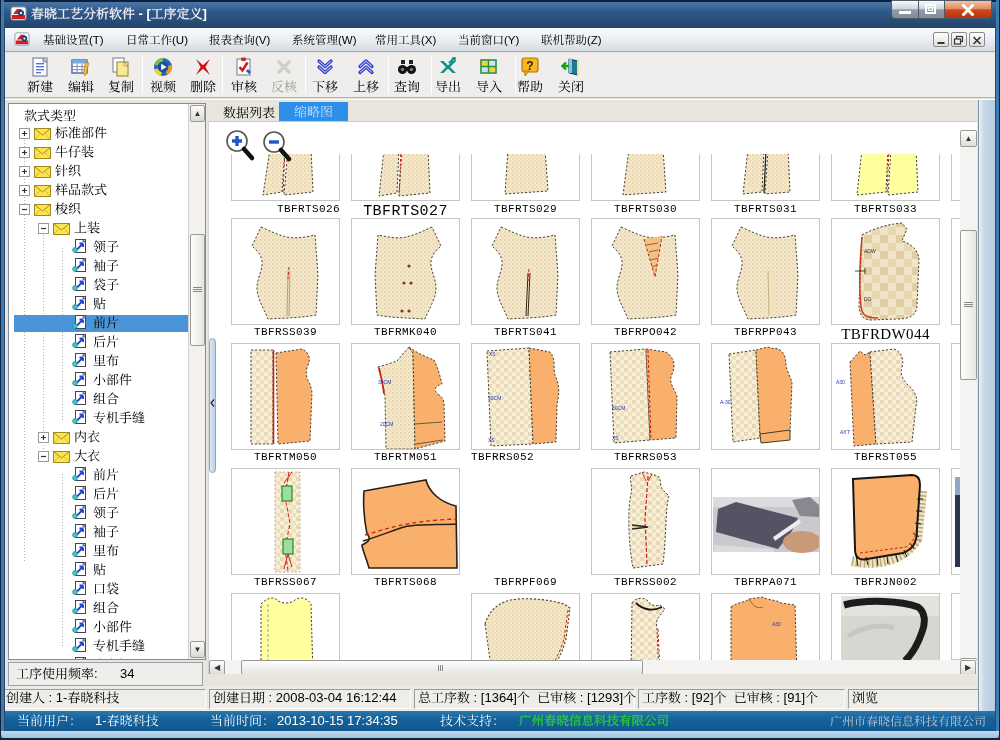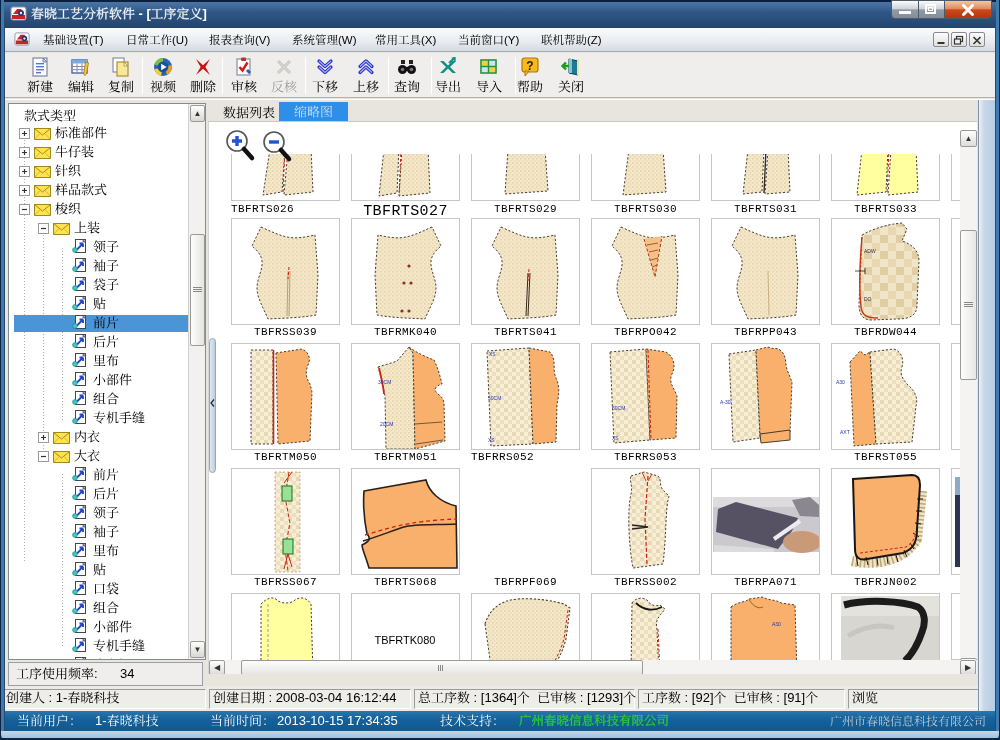--- a/index.html
+++ b/index.html
@@ -686,21 +686,21 @@
         <path d="M56,-5 L76,-5 L78,38 L53,40 Z" fill="none" stroke="#4a4234" stroke-width="1" stroke-dasharray="2.2,1.8"></path>
         <path d="M54,-5 L52,39" stroke="#332a1e" stroke-width="1.4" fill="none"></path>
       </svg></div>
     <div class="abs" style="left:622px;top:32px;width:109px;height:47px;border:1px solid #c6c6c4;border-top:none;background:#fff;overflow:hidden;"><svg width="107" height="46" viewBox="0 0 107 46">
         <path d="M30,-5 L56,-5 L54,38 L25,41 Z" fill="#ffffa0"></path>
         <path d="M30,-5 L56,-5 L54,38 L25,41 Z" fill="none" stroke="#4a4234" stroke-width="1" stroke-dasharray="2.2,1.8"></path>
         <path d="M59,-5 L84,-5 L86,38 L56,41 Z" fill="#ffffa0"></path>
         <path d="M59,-5 L84,-5 L86,38 L56,41 Z" fill="none" stroke="#4a4234" stroke-width="1" stroke-dasharray="2.2,1.8"></path>
         <path d="M57,-5 L55,40" fill="none" stroke="#cc2211" stroke-width="1" stroke-dasharray="3,2"></path>
       </svg></div>
-    <div class="abs mono" style="left:22px;top:81px;width:109px;text-align:left;font-size:11px;letter-spacing:0.4px;color:#000;">TBFRTS026</div>
+    <div class="abs mono" style="left:22px;top:81px;width:109px;text-align:right;font-size:11px;letter-spacing:0.4px;color:#000;">TBFRTS026</div>
     <div class="abs mono" style="left:142px;top:81px;width:109px;text-align:center;font-size:15px;letter-spacing:0.4px;color:#000;">TBFRTS027</div>
     <div class="abs mono" style="left:262px;top:81px;width:109px;text-align:center;font-size:11px;letter-spacing:0.4px;color:#000;">TBFRTS029</div>
     <div class="abs mono" style="left:382px;top:81px;width:109px;text-align:center;font-size:11px;letter-spacing:0.4px;color:#000;">TBFRTS030</div>
     <div class="abs mono" style="left:502px;top:81px;width:109px;text-align:center;font-size:11px;letter-spacing:0.4px;color:#000;">TBFRTS031</div>
     <div class="abs mono" style="left:622px;top:81px;width:109px;text-align:center;font-size:11px;letter-spacing:0.4px;color:#000;">TBFRTS033</div>
     <div class="abs" style="left:22px;top:96px;width:109px;height:107px;border:1px solid #c6c6c4;background:#fff;overflow:hidden;"><svg width="107" height="105" viewBox="0 0 107 105">
         <path d="M29,8 C38,12 46,16 55,18 C64,20 74,18 83,16 L86,56 L84,96 C68,99 52,99 36,100 C31,88 25,79 25,69 C25,59 31,51 30,42 C29,34 23,30 20,27 Z" fill="url(#dot)"></path>
         <path d="M29,8 C38,12 46,16 55,18 C64,20 74,18 83,16 L86,56 L84,96 C68,99 52,99 36,100 C31,88 25,79 25,69 C25,59 31,51 30,42 C29,34 23,30 20,27 Z" fill="none" stroke="#4a4234" stroke-width="1" stroke-dasharray="2.2,1.8"></path>
         <path d="M56,52 L55,97 M58,52 L57,97" stroke="#b8a070" stroke-width="1" fill="none"></path>
         <path d="M57,48 L56,60" fill="none" stroke="#cc2211" stroke-width="1" stroke-dasharray="3,2"></path>
@@ -738,21 +738,21 @@
         <path d="M30,18 C28,40 27,70 29,88 C30,97 36,99 46,99" fill="none" stroke="#cc3311" stroke-width="1.4"></path>
         <path d="M23,52 L33,52 M33,49 L33,55" stroke="#222" stroke-width="0.8"></path>
         <text x="32" y="34" font-size="5" fill="#333" font-family="Liberation Mono">ADW</text>
         <text x="32" y="82" font-size="5" fill="#333" font-family="Liberation Mono">DO</text>
       </svg></div>
     <div class="abs mono" style="left:22px;top:204px;width:109px;text-align:center;font-size:11px;letter-spacing:0.4px;color:#000;">TBFRSS039</div>
     <div class="abs mono" style="left:142px;top:204px;width:109px;text-align:center;font-size:11px;letter-spacing:0.4px;color:#000;">TBFRMK040</div>
     <div class="abs mono" style="left:262px;top:204px;width:109px;text-align:center;font-size:11px;letter-spacing:0.4px;color:#000;">TBFRTS041</div>
     <div class="abs mono" style="left:382px;top:204px;width:109px;text-align:center;font-size:11px;letter-spacing:0.4px;color:#000;">TBFRPO042</div>
     <div class="abs mono" style="left:502px;top:204px;width:109px;text-align:center;font-size:11px;letter-spacing:0.4px;color:#000;">TBFRPP043</div>
-    <div class="abs mono" style="left:622px;top:204px;width:109px;text-align:center;font-size:11px;letter-spacing:0.4px;color:#000;">TBFRDW044</div>
+    <div class="abs mono" style="left:622px;top:204px;width:109px;text-align:center;font-size:15px;letter-spacing:0.4px;color:#000;font-family:Liberation Serif, serif;">TBFRDW044</div>
     <div class="abs" style="left:22px;top:221px;width:109px;height:107px;border:1px solid #c6c6c4;background:#fff;overflow:hidden;"><svg width="107" height="105" viewBox="0 0 107 105">
         <rect x="19" y="6" width="22" height="94" fill="url(#chk)"></rect>
         <rect x="19" y="6" width="22" height="94" fill="none" stroke="#4a4234" stroke-width="1" stroke-dasharray="2.2,1.8"></rect>
         <path d="M41.5,6 L41.5,100" stroke="#cc2211" stroke-width="1.6"></path>
         <path d="M44,9 L70,5 C77,8 79,15 76,21 C73,28 74,34 78,40 L80,48 L78,97 L46,100 Z" fill="#f9b06c"></path>
         <path d="M44,9 L70,5 C77,8 79,15 76,21 C73,28 74,34 78,40 L80,48 L78,97 L46,100 Z" fill="none" stroke="#4a4234" stroke-width="1" stroke-dasharray="2.2,1.8"></path>
       </svg></div>
     <div class="abs" style="left:142px;top:221px;width:109px;height:107px;border:1px solid #c6c6c4;background:#fff;overflow:hidden;"><svg width="107" height="105" viewBox="0 0 107 105">
         <path d="M26,23 C32,21 40,19 45,17 L57,3 L61,9 L63,105 L34,105 L33,52 C31,40 28,30 26,23 Z" fill="url(#dot)"></path>
         <path d="M26,23 C32,21 40,19 45,17 L57,3 L61,9 L63,105 L34,105 L33,52 C31,40 28,30 26,23 Z" fill="none" stroke="#4a4234" stroke-width="1" stroke-dasharray="2.2,1.8"></path>
@@ -846,23 +846,20 @@
     <div class="abs mono" style="left:22px;top:454px;width:109px;text-align:center;font-size:11px;letter-spacing:0.4px;color:#000;">TBFRSS067</div>
     <div class="abs mono" style="left:142px;top:454px;width:109px;text-align:center;font-size:11px;letter-spacing:0.4px;color:#000;">TBFRTS068</div>
     <div class="abs mono" style="left:262px;top:454px;width:109px;text-align:center;font-size:11px;letter-spacing:0.4px;color:#000;">TBFRPF069</div>
     <div class="abs mono" style="left:382px;top:454px;width:109px;text-align:center;font-size:11px;letter-spacing:0.4px;color:#000;">TBFRSS002</div>
     <div class="abs mono" style="left:502px;top:454px;width:109px;text-align:center;font-size:11px;letter-spacing:0.4px;color:#000;">TBFRPA071</div>
     <div class="abs mono" style="left:622px;top:454px;width:109px;text-align:center;font-size:11px;letter-spacing:0.4px;color:#000;">TBFRJN002</div>
     <div class="abs" style="left:22px;top:471px;width:109px;height:67px;border:1px solid #c6c6c4;border-bottom:none;background:#fff;overflow:hidden;"><svg width="107" height="67" viewBox="0 0 107 67">
         <path d="M29,10 C35,4 41,2 45,6 C49,10 59,10 63,6 C69,2 75,4 79,10 L81,80 L29,80 Z" fill="#ffffa0"></path>
         <path d="M29,10 C35,4 41,2 45,6 C49,10 59,10 63,6 C69,2 75,4 79,10 L81,80 L29,80 Z" fill="none" stroke="#4a4234" stroke-width="1" stroke-dasharray="2.2,1.8"></path>
         <path d="M36,10 L36,80" fill="none" stroke="#888" stroke-width="0.8" stroke-dasharray="3,2"></path>
-      </svg></div>
-    <div class="abs" style="left:142px;top:471px;width:109px;height:67px;border:1px solid #c6c6c4;border-bottom:none;background:#fff;overflow:hidden;"><svg width="107" height="67" viewBox="0 0 107 67">
-        <text x="53" y="50" font-size="11" fill="#000" text-anchor="middle" font-family="Liberation Mono">TBFRTK080</text>
       </svg></div>
     <div class="abs" style="left:262px;top:471px;width:109px;height:67px;border:1px solid #c6c6c4;border-bottom:none;background:#fff;overflow:hidden;"><svg width="107" height="67" viewBox="0 0 107 67">
         <path d="M13,30 C18,14 30,6 46,5 C62,4 78,6 92,10 L98,14 L94,45 C90,60 84,70 76,80 L20,80 Z" fill="url(#dot)"></path>
         <path d="M13,30 C18,14 30,6 46,5 C62,4 78,6 92,10 L98,14 L94,45 C90,60 84,70 76,80" fill="none" stroke="#4a4234" stroke-width="1.1" stroke-dasharray="2.2,1.8"></path>
         <path d="M96,16 L92,45 C88,58 83,68 76,77" fill="none" stroke="#cc2211" stroke-width="1" stroke-dasharray="3,2"></path>
         <path d="M13,30 L20,80" fill="none" stroke="#4a4234" stroke-width="1" stroke-dasharray="2.2,1.8"></path>
       </svg></div>
     <div class="abs" style="left:382px;top:471px;width:109px;height:67px;border:1px solid #c6c6c4;border-bottom:none;background:#fff;overflow:hidden;"><svg width="107" height="67" viewBox="0 0 107 67">
         <path d="M40,9 C44,3 52,3 56,7 C58,11 64,13 68,11 L73,15 C67,23 63,25 65,35 L67,80 L39,80 Z" fill="url(#chk)"></path>
         <path d="M40,9 C44,3 52,3 56,7 C58,11 64,13 68,11 L73,15 C67,23 63,25 65,35 L67,80 L39,80 Z" fill="none" stroke="#4a4234" stroke-width="1" stroke-dasharray="2.2,1.8"></path>

